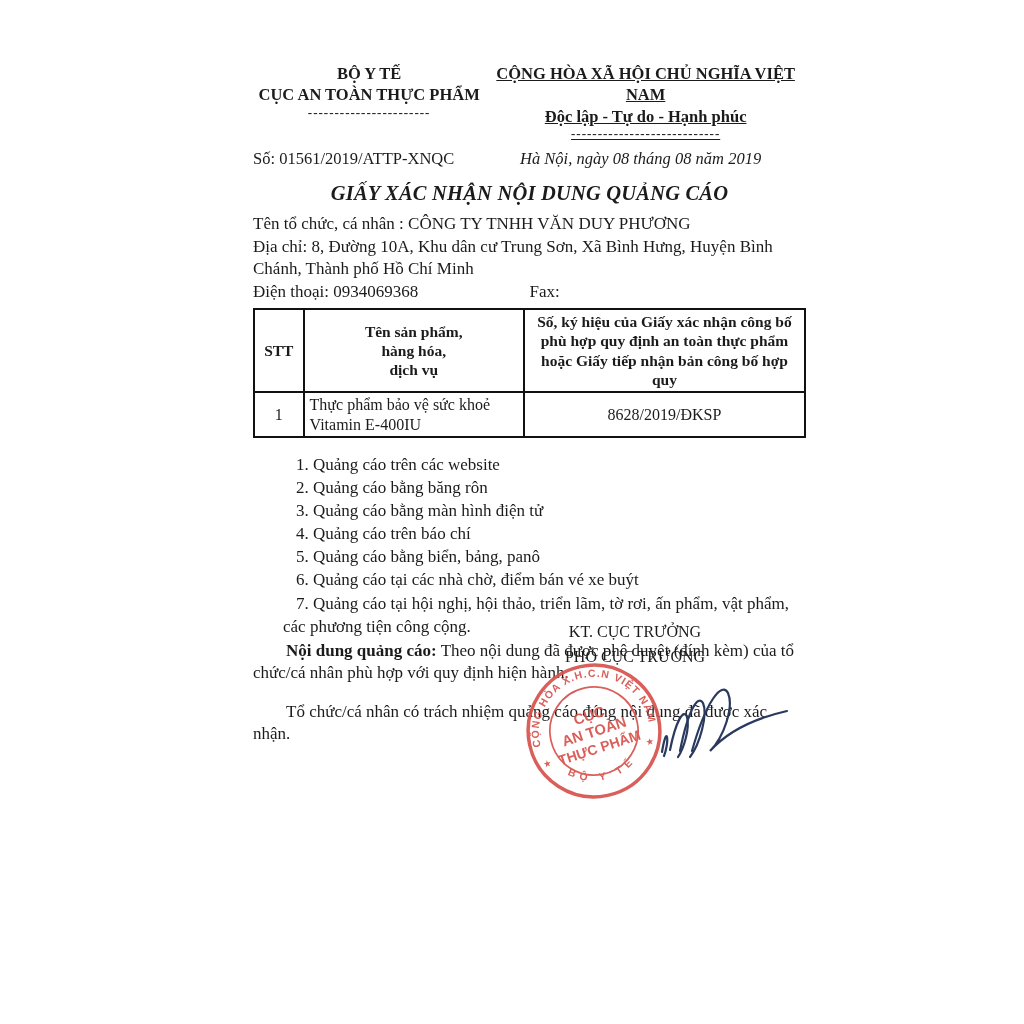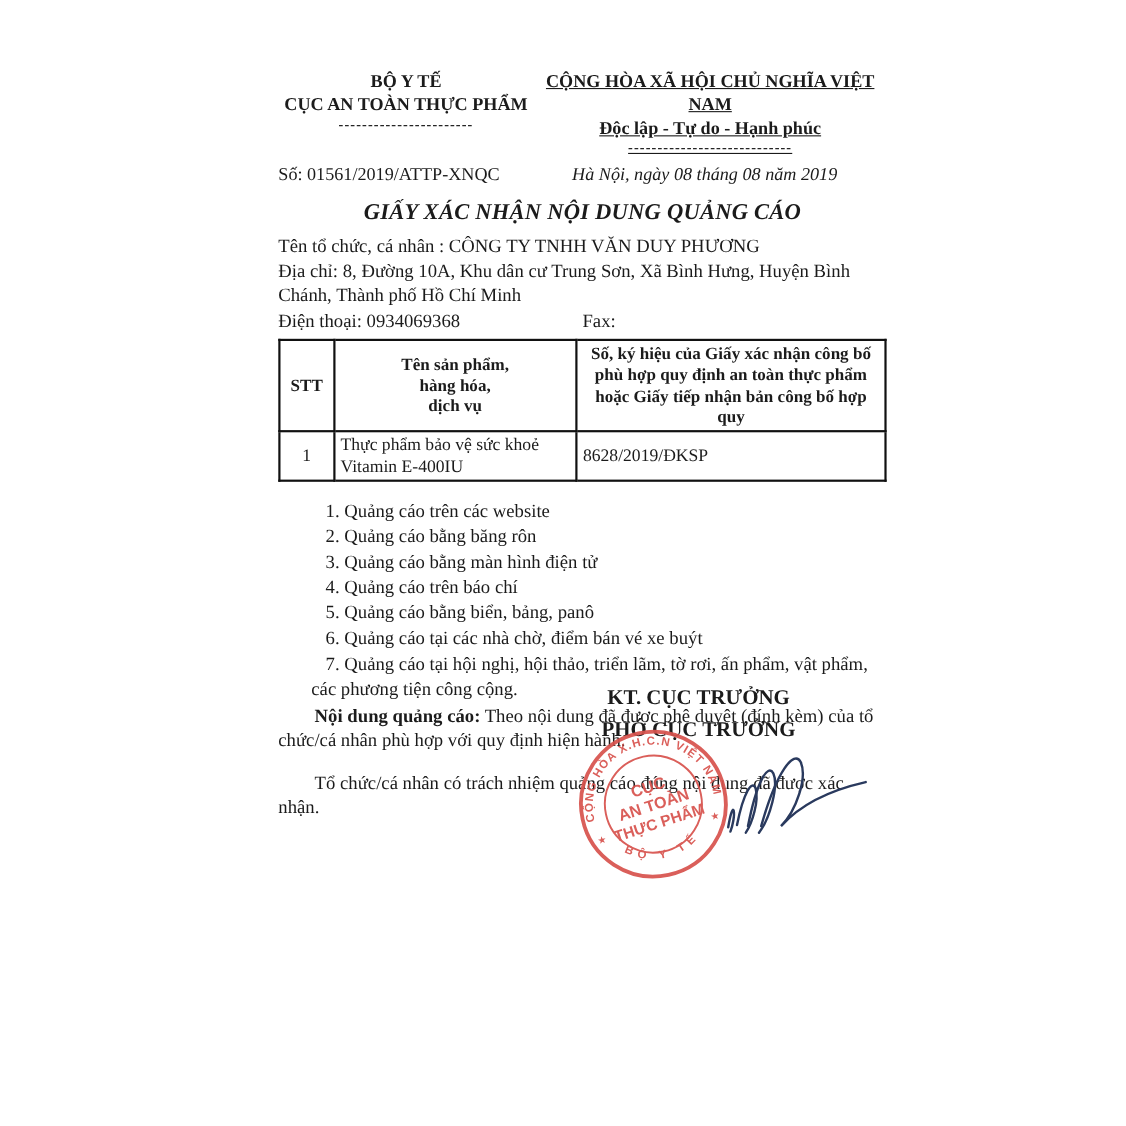--- a/index.html
+++ b/index.html
@@ -29,34 +29,34 @@
   .phone-row .phone{width:50%;}
   .phone-row .fax{width:50%;}
 
   
   table.cert{width:100%;border-collapse:collapse;table-layout:fixed;margin-top:5px;}
   table.cert th,table.cert td{border:2px solid #111;padding:2px 5px;}
   table.cert th{font-weight:bold;font-size:15.5px;line-height:1.25;text-align:center;vertical-align:middle;}
   .th-tall{height:70px;}
   td.c-stt{text-align:center;font-size:16px;height:34px;}
   td.c-prod{text-align:left;font-size:16px;line-height:1.2;}
-  td.c-num{font-size:16px;font-family:Liberation Serif, serif;}
+  td.c-num{text-align:center;font-size:16px;font-family:Liberation Serif, serif;}
   .preline{white-space:pre-line;}
 
   .means-head{margin-top:8px;font-weight:bold;font-size:17px;}
   .means-list{margin-top:15px;font-size:17px;line-height:1.36;}
   .means-item{padding-left:30px;text-indent:13px;}
 
   .para{font-size:17px;line-height:1.3;margin-top:2px;}
   .indent{text-indent:33px;}
   .lead{font-weight:bold;}
 
   
   .sig-titles{position:absolute;left:450px;top:620px;width:370px;text-align:center;
-    font-weight:bold;font-size:19px;line-height:1.55;}
+    font-weight:normal;font-size:16px;line-height:1.55;}
   .signer-name{position:absolute;left:501px;top:818px;width:280px;text-align:center;font-size:14px;}
   .hs-number{position:absolute;left:253px;top:933px;font-size:16.5px;}
 
   .stamp{position:absolute;left:524px;top:661px;width:140px;height:140px;
     transform:rotate(-12deg);opacity:.93;}
   .stamp svg{width:100%;height:100%;}
   .signature{position:absolute;left:653px;top:678px;width:142px;height:95px;}
   .signature svg{width:100%;height:100%;}
 </style>
 </head>

